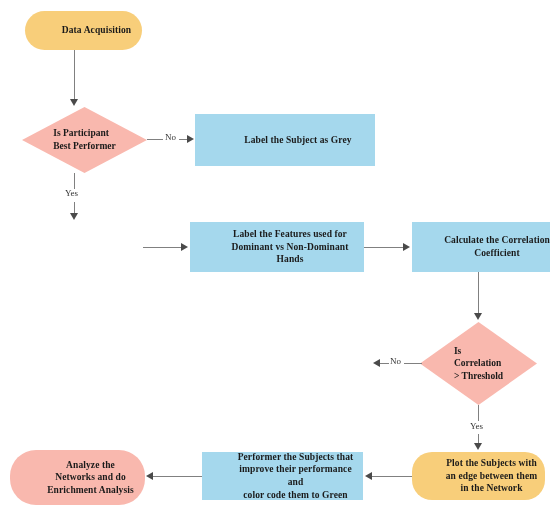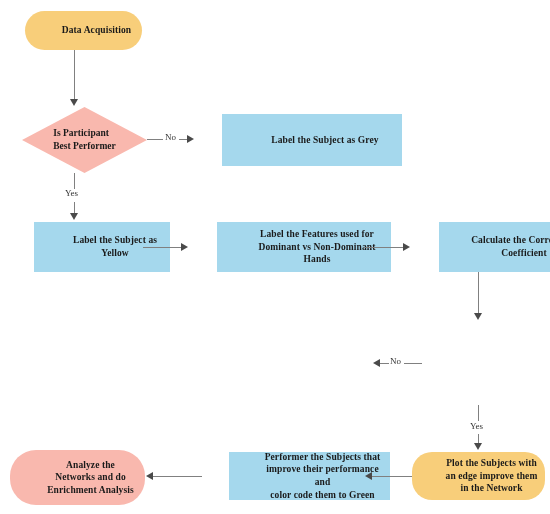--- a/index.html
+++ b/index.html
@@ -27,21 +27,21 @@
     font-size: 9.5px;
     line-height: 1.32;
     letter-spacing: 0.1px;
     padding: 2px 5px;
   }
   .node .txt {
     display: block;
     white-space: pre-line;
     padding-left: 26px;
   }
-  .rect-blue   { background: #a5d8ed; margin-left: 27px; }
+  .rect-blue   { background: #a5d8ed; }
   .round-orange{ background: #f8ce7a; border-radius: 20px; }
   .round-pink  { background: #f9b8ae; border-radius: 26px; }
 
   
   .diamond {
     position: absolute;
   }
   .diamond .shape {
     position: absolute;
     left: 0; top: 0; right: 0; bottom: 0;
@@ -113,39 +113,42 @@
   <div class="diamond" style="left:22px; top:107px; width:125px; height:66px;">
     <div class="shape"></div>
     <div class="label">Is Participant
 Best Performer</div>
   </div>
 
   <div class="node rect-blue" style="left:195px; top:114px; width:180px; height:52px;">
     <span class="txt">Label the Subject as Grey</span>
   </div>
 
-  <div class="node rect-blue" style="left:7px; top:222px; width:136px; height:50px;">
-    <span class="txt">Label the Subject as Yellow</span>
-  </div>
 
   <div class="node rect-blue" style="left:190px; top:222px; width:174px; height:50px;">
     <span class="txt">Label the Features used for
 Dominant vs Non-Dominant Hands</span>
   </div>
 
   <div class="node rect-blue" style="left:412px; top:222px; width:144px; height:50px;">
     <span class="txt">Calculate the Correlation
 Coefficient</span>
   </div>
 
+  <div class="diamond" style="left:420px; top:322px; width:117px; height:83px;">
+    <div class="shape"></div>
+    <div class="label">Is
+Correlation
+&gt; Threshold</div>
+  </div>
 
 
   <div class="node round-orange" style="left:412px; top:452px; width:133px; height:48px;">
     <span class="txt">Plot the Subjects with
-an edge improve them
+an edge between them
 in the Network</span>
   </div>
 
   <div class="node rect-blue" style="left:202px; top:452px; width:161px; height:48px;">
     <span class="txt">Performer the Subjects that
 improve their performance and
 color code them to Green</span>
   </div>
 
   <div class="node round-pink" style="left:10px; top:450px; width:135px; height:55px;">

